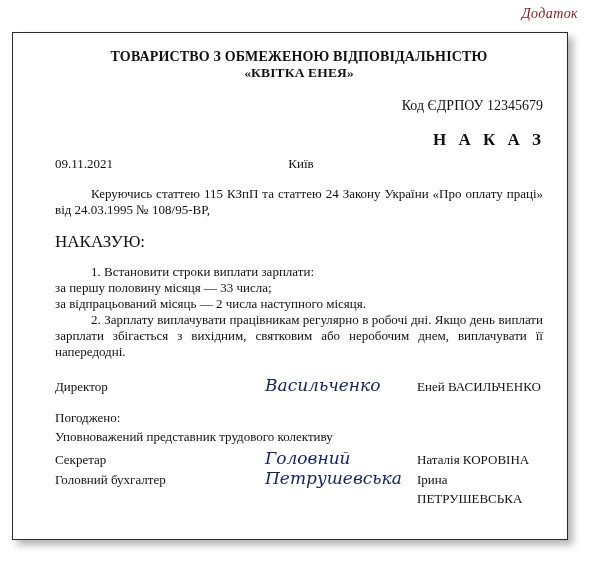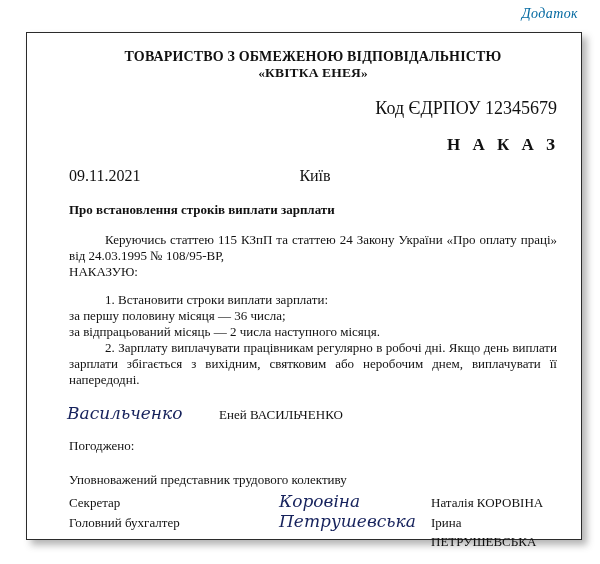--- a/index.html
+++ b/index.html
@@ -17,28 +17,28 @@
   }
 
   
   .annotation {
     position: absolute;
     top: 6px;
     right: 22px;
     font-style: italic;
     font-size: 14px;
     letter-spacing: 0.4px;
-    color: #0369a1;
+    color: #7f1d1d;
     white-space: nowrap;
   }
 
   
   .sheet {
     position: absolute;
-    left: 26px;
+    left: 12px;
     top: 32px;
     width: 556px;
     height: 508px;
     background: #ffffff;
     border: 1px solid #2b2b2b;
     box-sizing: border-box;
     box-shadow: 5px 5px 7px rgba(60, 60, 60, 0.38);
   }
   .sheet-inner {
     padding: 16px 22px 10px 40px;
@@ -53,38 +53,38 @@
     font-size: 13.5px;
     line-height: 16px;
     letter-spacing: 0.15px;
   }
   .org-line-1 { font-size: 14px; }
   .org-line-2 { font-size: 13.5px; }
   .org-line-3 { font-size: 13.5px; }
 
   .edrpou {
     text-align: right;
-    font-size: 18px;
+    font-size: 14px;
     margin-top: 17px;
     padding-right: 2px;
   }
 
   .doc-type {
     text-align: right;
     font-weight: bold;
     font-size: 17px;
     letter-spacing: 4px;
     margin-top: 16px;
   }
 
   .meta-row {
     display: flex;
     align-items: flex-start;
-    margin-top: 12px;
-    font-size: 16px;
+    margin-top: 6px;
+    font-size: 13px;
   }
   .meta-date  { width: 33%; text-align: left;   padding-left: 2px; }
   .meta-city  { width: 34%; text-align: center; }
   .meta-num   { width: 33%; text-align: right;  padding-right: 4px; }
 
   .subject {
     font-weight: bold;
     font-size: 13px;
     margin-top: 17px;
     padding-left: 2px;
@@ -94,21 +94,22 @@
     font-size: 13px;
     line-height: 16px;
     margin-top: 14px;
     text-align: justify;
     text-indent: 36px;
     padding-left: 2px;
     padding-right: 2px;
   }
 
   .order-word {
-    font-size: 13px;
+    font-size: 17px;
+    margin-top: 14px;
     padding-left: 2px;
   }
 
   .clauses {
     margin-top: 12px;
     font-size: 13px;
     line-height: 16px;
     padding-left: 2px;
     padding-right: 2px;
   }
@@ -134,21 +135,21 @@
 
   .scribble {
     font-family: "DejaVu Serif", "Liberation Serif", serif;
     font-style: italic;
     font-size: 17px;
     color: #16225c;
     white-space: nowrap;
   }
 
   .approval-label { font-size: 13px; margin-top: 14px; padding-left: 2px; }
-  .approval-role  { font-size: 13px; margin-top: 18px; padding-left: 2px; }
+  .approval-role  { font-size: 13px; margin-top: 3px; padding-left: 2px; }
   .approval-rows  { margin-top: 4px; }
 </style>
 </head>
 <body>
 
 <div class="annotation">Додаток</div>
 
 <div class="sheet">
   <div class="sheet-inner">
 
@@ -159,47 +160,47 @@
 
     <div class="edrpou">Код ЄДРПОУ 12345679</div>
 
     <div class="doc-type">Н А К А З</div>
 
     <div class="meta-row">
       <div class="meta-date">09.11.2021</div>
       <div class="meta-city">Київ</div>
     </div>
 
-    <div class="subject">Про встановлення строків виплати зарплати</div>
 
     <div class="preamble">Керуючись статтею 115 КЗпП та статтею 24 Закону України «Про оплату праці» від 24.03.1995 № 108/95-ВР,</div>
 
     <div class="order-word">НАКАЗУЮ:</div>
 
     <div class="clauses">
       <div class="clause-first-line">1. Встановити строки виплати зарплати:</div>
-      <div class="clause-sub">за першу половину місяця — 36 числа;</div>
+      <div class="clause-sub">за першу половину місяця — 33 числа;</div>
       <div class="clause-sub">за відпрацьований місяць — 2 числа наступного місяця.</div>
       <div class="clause-block">2. Зарплату виплачувати працівникам регулярно в робочі дні. Якщо день виплати зарплати збігається з вихідним, святковим або неробочим днем, виплачувати її напередодні.</div>
     </div>
 
     <div class="sign-block">
       <div class="sign-row">
+        <div class="sign-title">Директор</div>
         <div class="sign-scribble"><span class="scribble">Васильченко</span></div>
         <div class="sign-name">Еней ВАСИЛЬЧЕНКО</div>
       </div>
     </div>
 
     <div class="approval-label">Погоджено:</div>
     <div class="approval-role">Уповноважений представник трудового колективу</div>
 
     <div class="approval-rows">
       <div class="sign-row">
         <div class="sign-title">Секретар</div>
-        <div class="sign-scribble"><span class="scribble">Коровіна</span></div>
+        <div class="sign-scribble"><span class="scribble">Головний</span></div>
         <div class="sign-name">Наталія КОРОВІНА</div>
       </div>
       <div class="sign-row">
         <div class="sign-title">Головний бухгалтер</div>
         <div class="sign-scribble"><span class="scribble">Петрушевська</span></div>
         <div class="sign-name">Ірина ПЕТРУШЕВСЬКА</div>
       </div>
     </div>
 
   </div>

